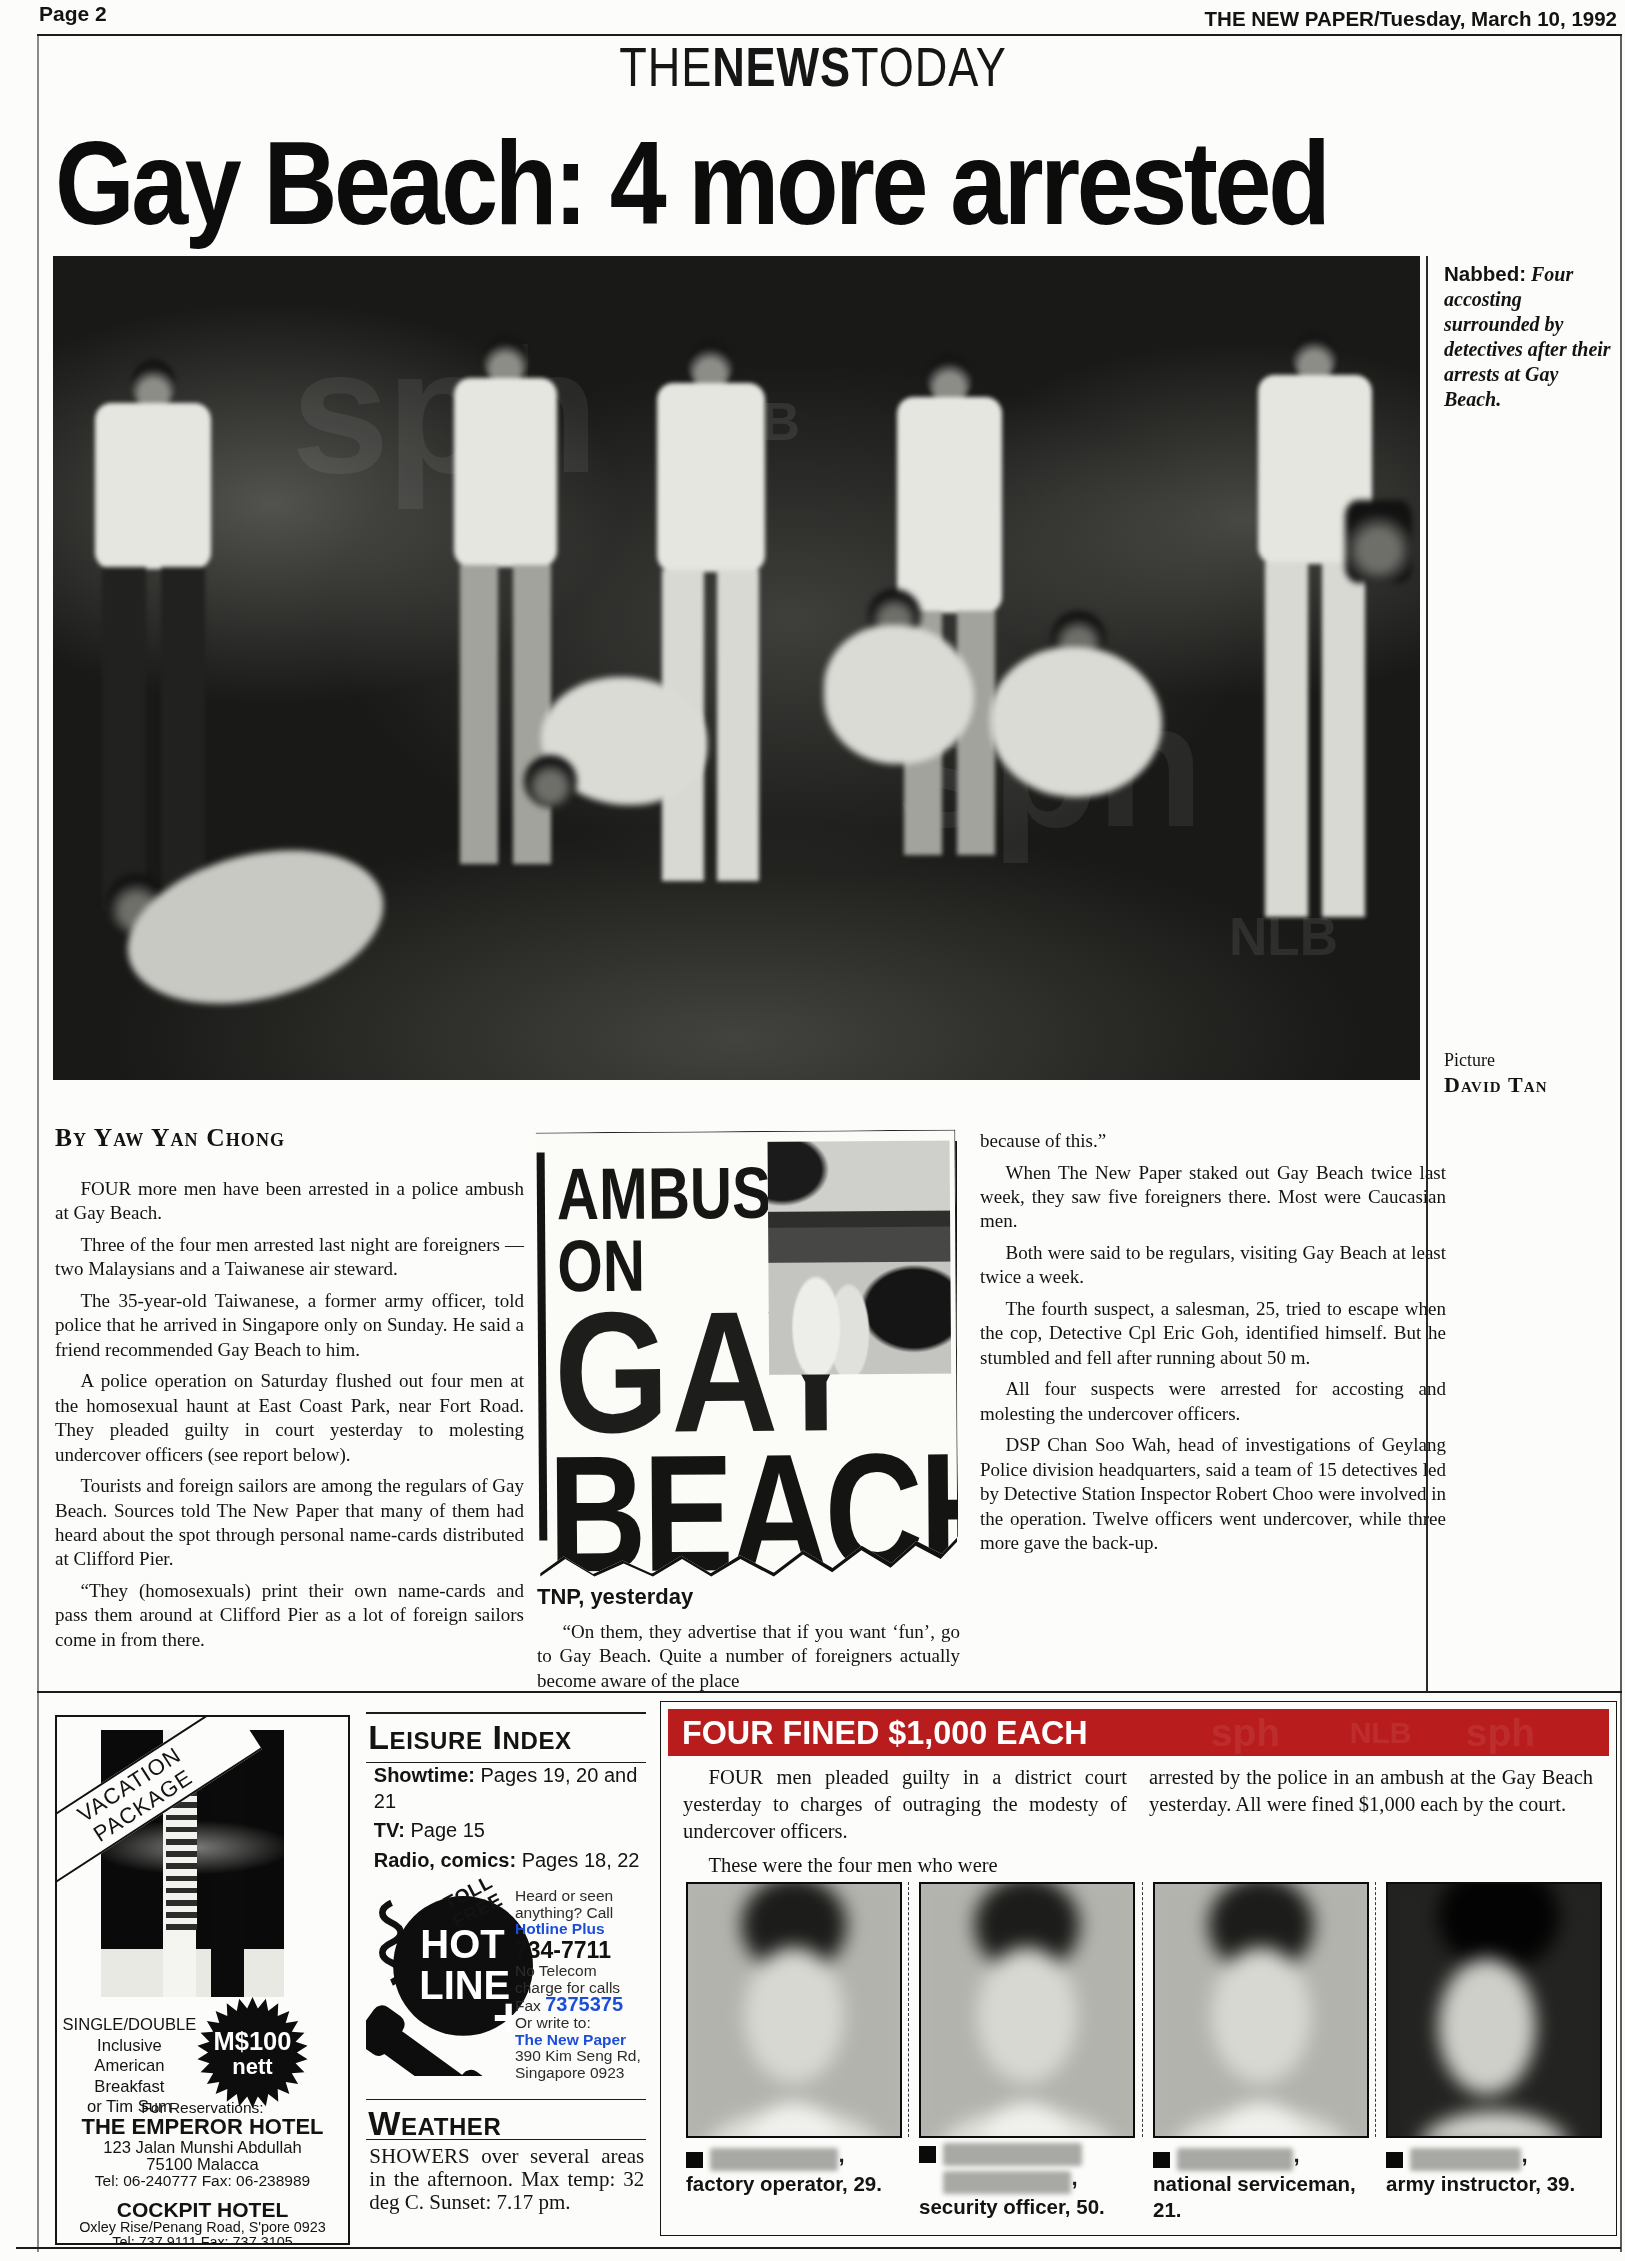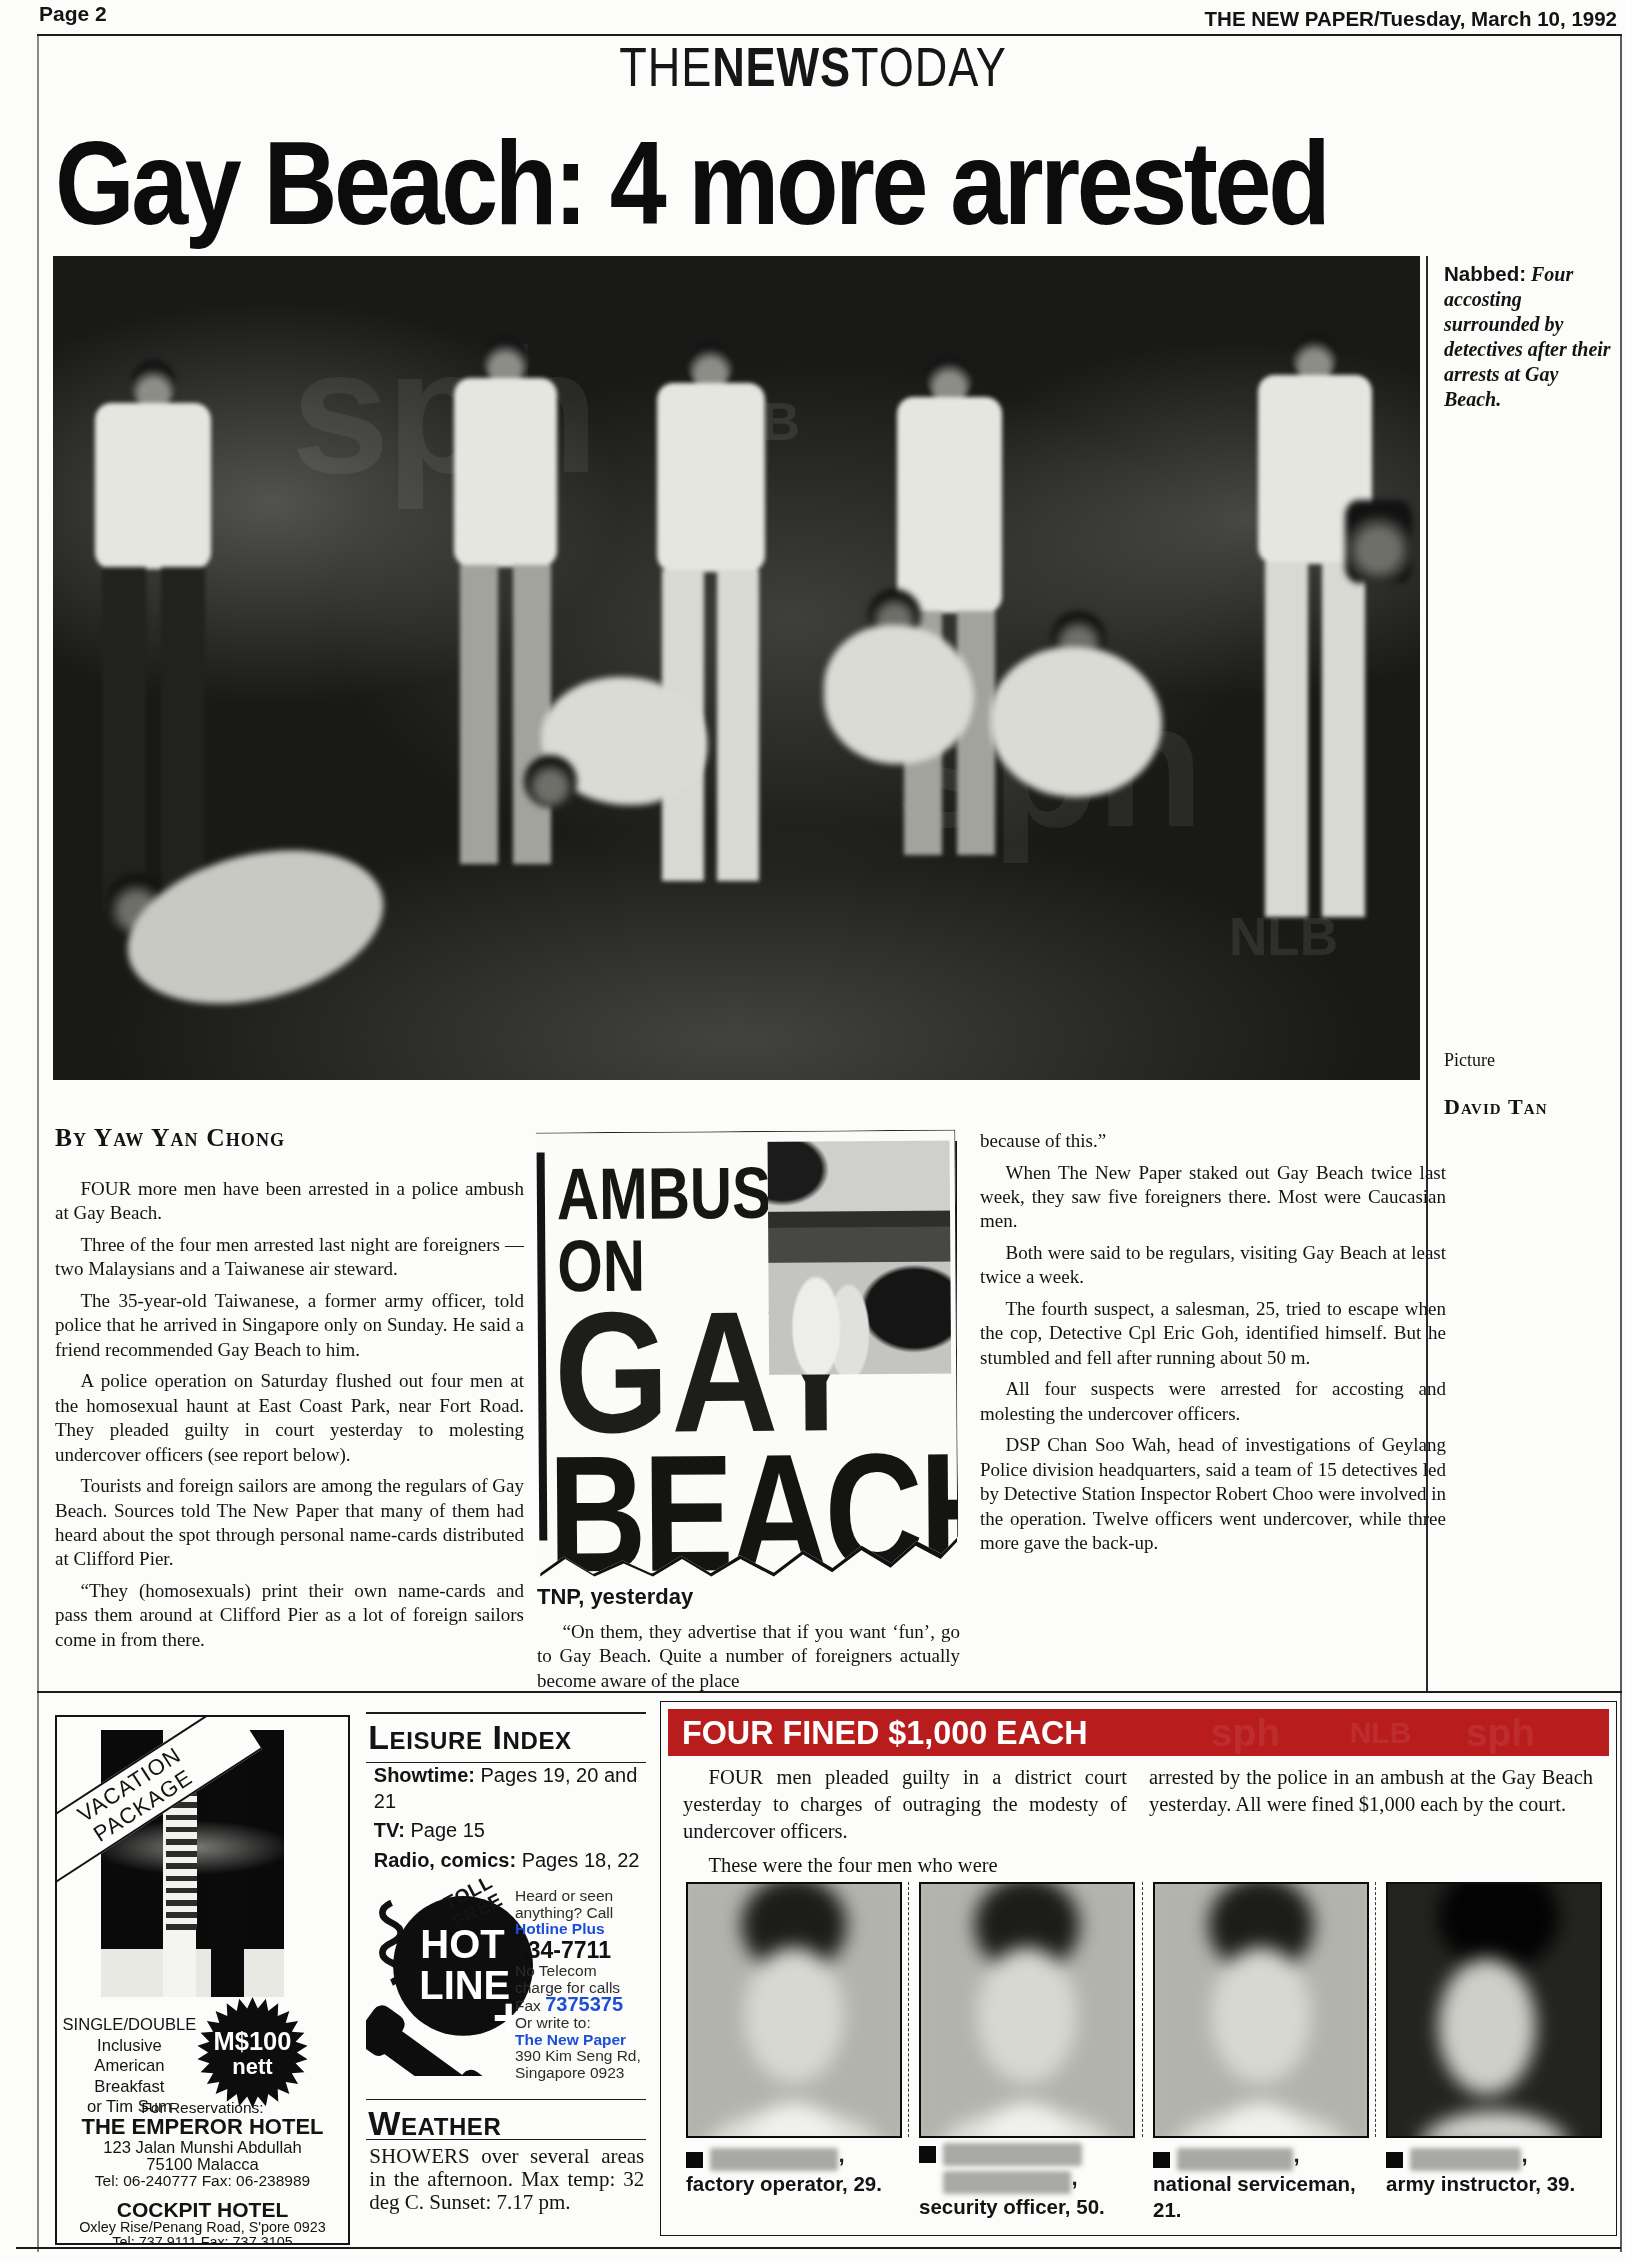--- a/index.html
+++ b/index.html
@@ -41,21 +41,21 @@
   .lt{background:#dbdbd6;}
   .wm{position:absolute;font:bold 177px/1 "Liberation Sans",sans-serif;color:rgba(255,255,255,.07);letter-spacing:-3.3px;}
   .wm-s{position:absolute;font:bold 53px/1 "Liberation Sans",sans-serif;color:rgba(255,255,255,.09);}
 
   
   .sidecap{position:absolute;left:1444px;top:261px;width:171px;
            font:bold italic 20px/25px "Liberation Serif",serif;}
   .sidecap .lead{font:bold 20.5px/25px "Liberation Sans",sans-serif;font-style:normal;}
   .credit{position:absolute;left:1444px;top:1049px;width:166px;}
   .credit .p{font:18px/22px "Liberation Serif",serif;}
-  .credit .n{font:bold 22px/27px "Liberation Serif",serif;font-variant:small-caps;letter-spacing:1.1px;margin-top:22px;}
+  .credit .n{font:bold 22px/27px "Liberation Serif",serif;font-variant:small-caps;letter-spacing:1.1px;}
 
   
   .byline{position:absolute;left:55px;top:1125px;font:bold 25.5px/1 "Liberation Serif",serif;
           font-variant:small-caps;letter-spacing:1.1px;}
   .col{position:absolute;}
   .col p{margin:0 0 7.2px;font-size:19px;line-height:24.4px;text-align:justify;text-indent:25.5px;}
   .col p.flush{text-indent:0;}
 
   
   .clipwrap{position:absolute;left:537px;top:1131px;width:423px;height:450px;}

